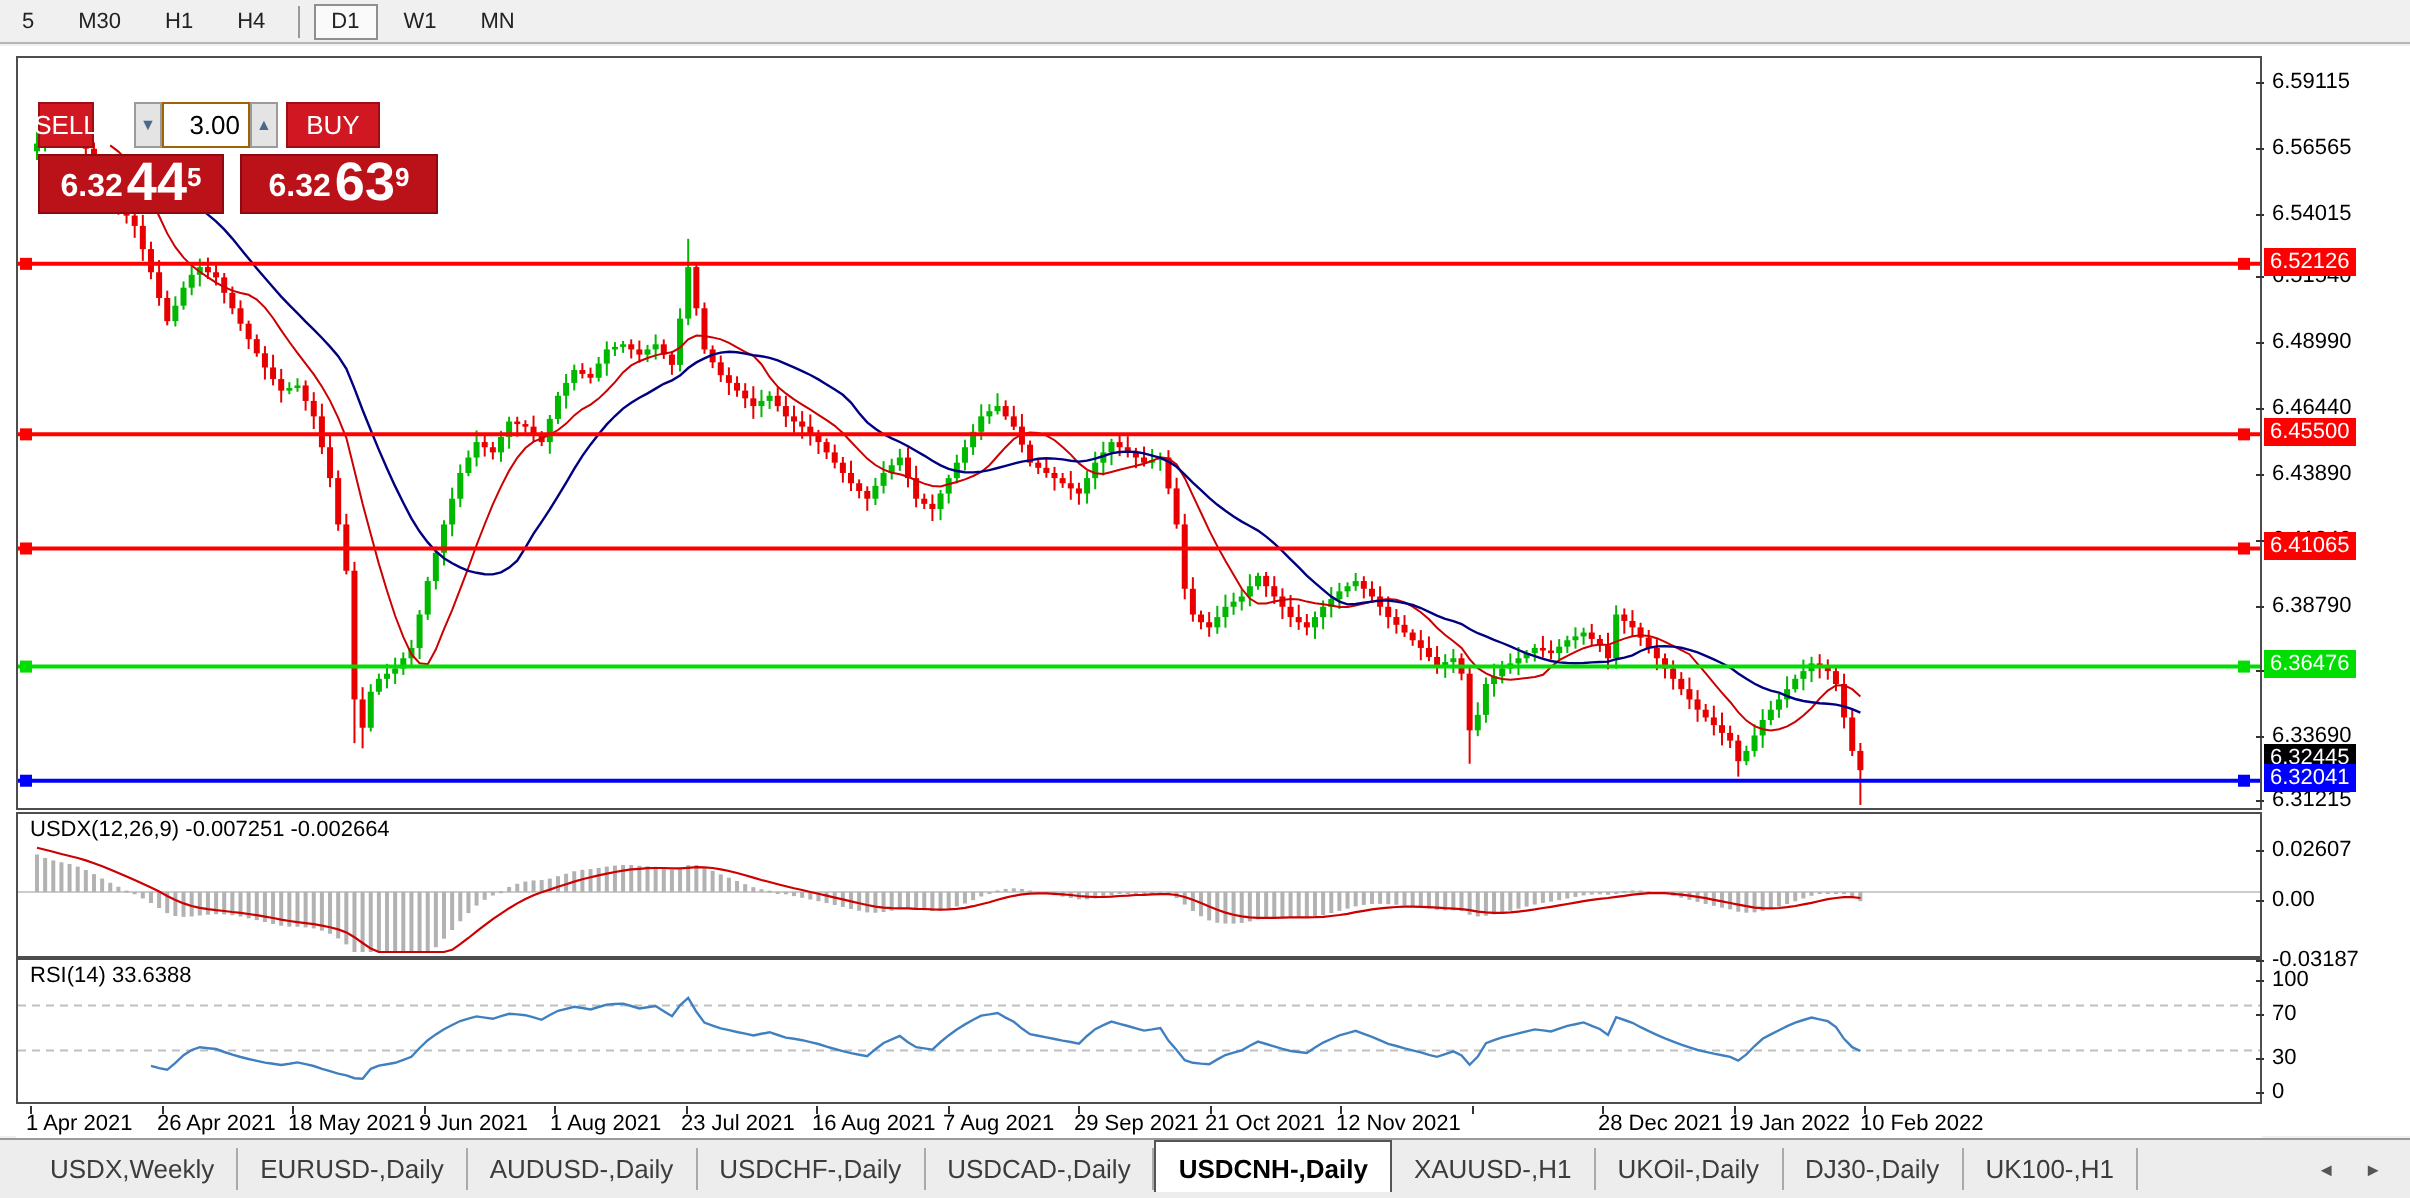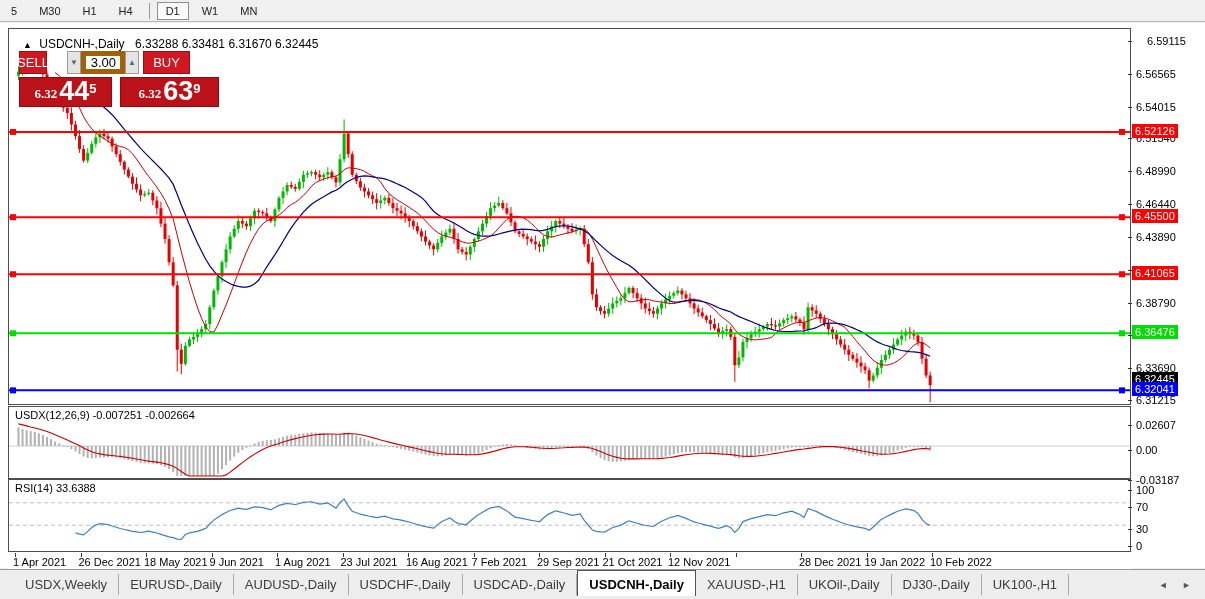--- a/index.html
+++ b/index.html
@@ -36,27 +36,27 @@
 
   
   .trade-panel { position:absolute; left:10px; top:22px; width:200px; height:78px; z-index:40; }
   .tp-btn { position:absolute; color:#fff; background:#d01722; border:1px solid #9c0d14;
     font-size:13px; display:flex; align-items:center; justify-content:center; cursor:pointer; }
   .tp-sell { left:0; top:0; width:28px; height:23px; }
   .tp-buy  { left:124px; top:0; width:47px; height:23px; }
   .tp-spin { position:absolute; top:0; width:14px; height:23px; background:#e4e4e4; border:1px solid #9b9b9b;
     color:#4a6a8a; font-size:8px; display:flex; align-items:center; justify-content:center; cursor:pointer; }
   .tp-spin-dn { left:48px; } .tp-spin-up { left:106px; }
-  .tp-vol { position:absolute; left:62px; top:0; width:44px; height:23px; border:5px solid #a16207;
+  .tp-vol { position:absolute; left:62px; top:0; width:44px; height:23px; border:1px solid #a16207;
     background:#fff; font-size:13px; text-align:right; padding-right:4px;
     font-family:"Liberation Sans","DejaVu Sans",sans-serif; }
   .tp-price { position:absolute; top:26px; height:30px; background:#bb1118; border:1px solid #8e0a10;
     color:#fff; display:flex; align-items:flex-end; justify-content:center; padding-bottom:2px; cursor:pointer; }
   .tp-price-sell { left:0; width:93px; } .tp-price-buy { left:101px; width:99px; }
-  .tp-small { font-size:13px; font-weight:bold; margin-right:2px; line-height:20px;font-family:Liberation Serif, serif; }
+  .tp-small { font-size:16px; font-weight:bold; margin-right:2px; line-height:20px; }
   .tp-big { font-size:27px; font-weight:bold; line-height:26px; }
   .tp-sup { font-size:13px; font-weight:bold; line-height:30px; vertical-align:top; }
 
   
   .date-axis { position:absolute; left:8px; top:530px; width:1123px; height:16px; background:#fff; }
   .date-label { position:absolute; top:3px; font-size:11px; color:#000; white-space:nowrap; }
   .date-tick { position:absolute; top:0; width:1px; height:4px; background:#333; }
 
   
   .tab-bar { position:absolute; left:0; top:569px; width:1205px; height:30px; background:#ededed;
@@ -549,25 +549,20 @@
           <line x1="0" y1="245.24934999999928" x2="1121" y2="245.24934999999928" stroke="#ff0000" stroke-width="2"></line>
           <rect x="1" y="242.24934999999928" width="6" height="6" fill="#ff0000"></rect>
           <rect x="1110" y="242.24934999999928" width="6" height="6" fill="#ff0000"></rect>
           <line x1="0" y1="304.2960129999993" x2="1121" y2="304.2960129999993" stroke="#00dd00" stroke-width="2"></line>
           <rect x="1" y="301.2960129999993" width="6" height="6" fill="#00dd00"></rect>
           <rect x="1110" y="301.2960129999993" width="6" height="6" fill="#00dd00"></rect>
           <line x1="0" y1="361.361158" x2="1121" y2="361.361158" stroke="#0000ff" stroke-width="2"></line>
           <rect x="1" y="358.361158" width="6" height="6" fill="#0000ff"></rect>
           <rect x="1110" y="358.361158" width="6" height="6" fill="#0000ff"></rect>
         </svg>
-      <div class="chart-title">
-        <span class="tri">▲</span>
-        <span>USDCNH-,Daily</span>
-        <span style="margin-left:7px;">6.33288 6.33481 6.31670 6.32445</span>
-      </div>
 
       <div class="trade-panel">
         <div class="tp-btn tp-sell">SELL</div>
         <div class="tp-spin tp-spin-dn">▼</div>
         <input class="tp-vol" readonly="" value="3.00" style="">
         <div class="tp-spin tp-spin-up">▲</div>
         <div class="tp-btn tp-buy">BUY</div>
         <div class="tp-price tp-price-sell">
           <span class="tp-small">6.32</span>
             <span class="tp-big">44</span>
@@ -823,52 +818,52 @@
           <polyline points="66.5,52.9 70.6,54.1 74.6,54.9 78.7,51.4 82.8,47.6 86.8,45.0 90.9,43.6 95.0,44.1 99.0,44.5 103.1,46.0 107.2,47.3 111.3,48.5 115.3,49.5 119.4,50.4 123.5,51.3 127.5,51.9 131.6,52.5 135.7,51.9 139.7,51.2 143.8,52.1 147.9,53.0 152.0,54.4 156.0,55.6 160.1,56.8 164.2,57.7 168.2,59.1 172.3,59.4 176.4,54.4 180.4,52.8 184.5,52.1 188.6,51.4 192.7,49.9 196.7,48.4 200.8,44.0 204.9,40.1 208.9,37.2 213.0,34.6 217.1,32.5 221.1,30.5 225.2,29.3 229.3,28.2 233.4,28.8 237.4,29.4 241.5,28.1 245.6,26.9 249.6,27.2 253.7,27.6 257.8,28.7 261.8,29.9 265.9,27.5 270.0,25.4 274.1,24.4 278.1,23.4 282.2,24.0 286.3,24.7 290.3,23.5 294.4,22.3 298.5,22.0 302.5,21.8 306.6,23.0 310.7,24.2 314.8,23.6 318.8,23.0 322.9,25.6 327.0,28.1 331.0,22.7 335.1,18.9 339.2,25.9 343.2,31.3 347.3,32.8 351.4,34.2 355.5,35.1 359.5,36.0 363.6,36.8 367.7,37.7 371.7,36.9 375.8,36.1 379.9,37.5 383.9,38.8 388.0,39.4 392.1,40.1 396.2,41.1 400.2,42.0 404.3,43.3 408.4,44.5 412.4,45.6 416.5,46.6 420.6,47.4 424.6,48.1 428.7,44.6 432.8,41.5 436.9,39.7 440.9,38.0 445.0,41.1 449.1,43.6 453.1,44.2 457.2,44.8 461.3,41.0 465.3,37.7 469.4,34.8 473.5,32.2 477.6,29.9 481.6,27.8 485.7,27.2 489.8,26.5 493.8,28.8 497.9,30.9 502.0,34.3 506.0,37.1 510.1,37.9 514.2,38.7 518.3,39.5 522.3,40.3 526.4,41.0 530.5,41.8 534.5,38.0 538.6,34.6 542.7,32.6 546.7,30.8 550.8,31.9 554.9,33.0 559.0,34.2 563.0,35.3 567.1,34.7 571.2,34.0 575.2,40.3 579.3,45.0 583.4,50.1 587.4,51.4 591.5,51.8 595.6,52.1 599.7,49.7 603.7,47.5 607.8,46.3 611.9,45.2 615.9,42.9 620.0,40.8 624.1,42.0 628.1,43.2 632.2,44.4 636.3,45.5 640.4,46.0 644.4,46.5 648.5,43.8 652.6,41.3 656.6,39.5 660.7,37.7 664.8,36.6 668.8,35.4 672.9,36.9 677.0,38.4 681.1,40.2 685.1,41.9 689.2,43.0 693.3,44.2 697.3,45.2 701.4,46.2 705.5,47.4 709.5,48.4 713.6,47.1 717.7,45.7 721.8,47.7 725.8,52.4 729.9,48.3 734.0,41.6 738.0,40.1 742.1,38.7 746.2,37.7 750.2,36.7 754.3,35.7 758.4,34.7 762.5,35.2 766.5,35.7 770.6,34.3 774.7,32.9 778.7,32.1 782.8,31.2 786.9,32.9 790.9,34.5 795.0,37.5 799.1,28.6 803.2,30.0 807.2,31.4 811.3,33.6 815.4,35.6 819.4,37.4 823.5,39.2 827.6,40.8 831.6,42.3 835.7,43.7 839.8,45.0 843.9,45.9 847.9,46.8 852.0,47.6 856.1,48.4 860.1,50.3 864.2,47.2 868.3,43.0 872.3,39.4 876.4,37.2 880.5,35.1 884.6,33.1 888.6,31.3 892.7,30.0 896.8,28.8 900.8,29.7 904.9,30.6 909.0,33.5 913.0,39.4 917.1,43.6 921.2,45.5" fill="none" stroke="#4080c0" stroke-width="1.2"></polyline>
         </svg>
       <div class="ind-label">
         <span>RSI(14)</span> <span>33.6388</span>
       </div>
     </div>
 
     <div class="date-axis" id="date-axis">
         <div class="date-label" style="left: 5px;">1 Apr 2021</div>
         <div class="date-tick" style="left: 7px;"></div>
-        <div class="date-label" style="left: 70.5px;">26 Dec 2021</div>
+        <div class="date-label" style="left: 70.5px;">26 Apr 2021</div>
         <div class="date-tick" style="left: 72.5px;"></div>
         <div class="date-label" style="left: 136px;">18 May 2021</div>
         <div class="date-tick" style="left: 138px;"></div>
         <div class="date-label" style="left: 201.5px;">9 Jun 2021</div>
         <div class="date-tick" style="left: 203.5px;"></div>
         <div class="date-label" style="left: 267px;">1 Aug 2021</div>
         <div class="date-tick" style="left: 269px;"></div>
         <div class="date-label" style="left: 332.5px;">23 Jul 2021</div>
         <div class="date-tick" style="left: 334.5px;"></div>
         <div class="date-label" style="left: 398px;">16 Aug 2021</div>
         <div class="date-tick" style="left: 400px;"></div>
-        <div class="date-label" style="left: 463.5px;">7 Feb 2021</div>
+        <div class="date-label" style="left: 463.5px;">7 Aug 2021</div>
         <div class="date-tick" style="left: 465.5px;"></div>
         <div class="date-label" style="left: 529px;">29 Sep 2021</div>
         <div class="date-tick" style="left: 531px;"></div>
         <div class="date-label" style="left: 594.5px;">21 Oct 2021</div>
         <div class="date-tick" style="left: 596.5px;"></div>
         <div class="date-label" style="left: 660px;">12 Nov 2021</div>
         <div class="date-tick" style="left: 662px;"></div>
         <div class="date-label" style="left: 725.5px; margin-top: 33px;">6 Dec 2021</div>
         <div class="date-tick" style="left: 727.5px;"></div>
         <div class="date-label" style="left: 791px;">28 Dec 2021</div>
         <div class="date-tick" style="left: 793px;"></div>
         <div class="date-label" style="left: 856.5px;">19 Jan 2022</div>
         <div class="date-tick" style="left: 858.5px;"></div>
         <div class="date-label" style="left: 922px;">10 Feb 2022</div>
         <div class="date-tick" style="left: 924px;"></div>
       </div>
 
     <div class="axis-col" id="axis-col">
-        <div class="axis-tick" style="top: 7px; margin-left: 11px;">6.59115</div>
+        <div class="axis-tick" style="top: 7px;">6.59115</div>
         <div class="tick-mark" style="top: 13px;"></div>
         <div class="axis-tick" style="top: 39.8109px;">6.56565</div>
         <div class="tick-mark" style="top: 45.8109px;"></div>
         <div class="axis-tick" style="top: 72.6217px;">6.54015</div>
         <div class="tick-mark" style="top: 78.6217px;"></div>
         <div class="axis-tick" style="top: 104.468px; text-align: right;">6.51540</div>
         <div class="tick-mark" style="top: 110.468px;"></div>
         <div class="axis-tick" style="top: 137.278px;">6.48990</div>
         <div class="tick-mark" style="top: 143.278px;"></div>
         <div class="axis-tick" style="top: 170.089px;">6.46440</div>

